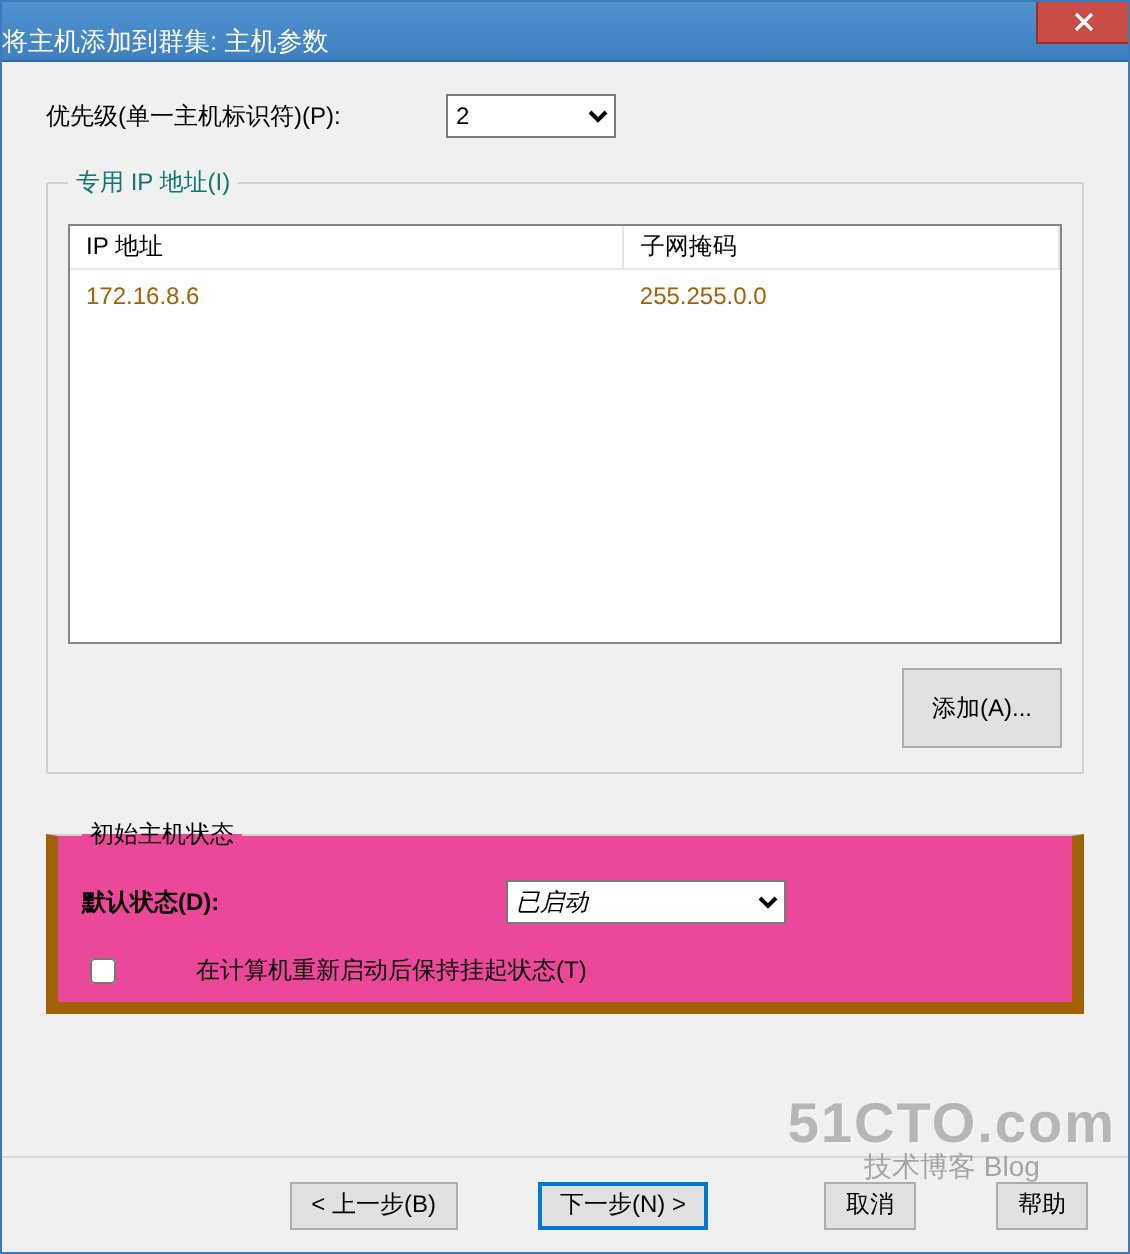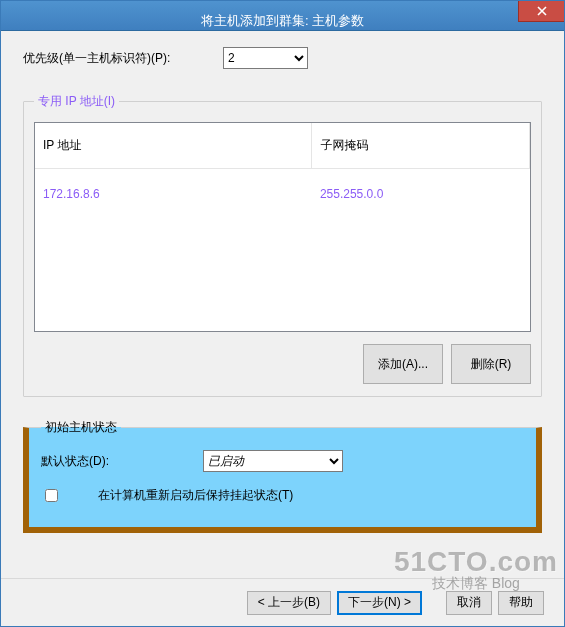--- a/index.html
+++ b/index.html
@@ -28,21 +28,20 @@
     background: linear-gradient(#4f93cf, #3f7fbf);
     color: #fff;
     display: flex;
     align-items: center;
     justify-content: center;
     position: relative;
     border-bottom: 1px solid #2c6aa0;
   }
   .titlebar-title {
     font-size: 13px;
-    text-align: center;
     flex: 1;
     margin-top: 11px;
   }
   .close-btn {
     position: absolute;
     right: 0;
     top: 0;
     width: 46px;
     height: 21px;
     background: #c94d44;
@@ -58,98 +57,98 @@
   .close-btn svg { display:block; }
   .body {
     padding: 16px 22px 16px 22px;
     background: #f0f0f0;
     height: calc(100% - 30px);
     position: relative;
   }
   .row {
     display: flex;
     align-items: center;
-    margin-bottom: 24px;
+    margin-bottom: 14px;
   }
   .row-label { width: 200px; color: #000; }
   select.priority {
     width: 85px;
     height: 22px;
     font-size: 12px;
     border: 1px solid #7a7a7a;
     background: #fff;
   }
   fieldset.ipgroup {
     border: 1px solid #d0d0d0;
     border-radius: 1px;
     padding: 12px 10px 12px 10px;
     margin: 0;
     background: #f0f0f0;
   }
   fieldset.ipgroup legend {
     padding: 0 4px;
-    color: #8b5cf6;
+    color: #0f766e;
   }
   .table-wrap {
     height: 210px;
     background: #fff;
     border: 1px solid #828790;
     overflow: hidden;
   }
   table.iptable {
     width: 100%;
     border-collapse: collapse;
     table-layout: fixed;
   }
   table.iptable thead th {
     text-align: left;
     font-weight: normal;
-    padding: 14px 8px;
+    padding: 2px 8px;
     background: #fff;
     border-right: 1px solid #e5e5e5;
     border-bottom: 1px solid #e5e5e5;
     height: 18px;
     color: #000;
   }
   table.iptable tbody td {
-    padding: 18px 8px;
+    padding: 6px 8px;
     height: 18px;
-    color: #8b5cf6;
+    color: #a16207;
   }
   .btn-row {
     display: flex;
     justify-content: flex-end;
     gap: 8px;
     margin-top: 12px;
   }
   button.std {
     min-width: 80px;
     height: 40px;
     font-family: inherit;
     font-size: 12px;
     background: #e1e1e1;
     border: 1px solid #adadad;
     padding: 0 10px;
     cursor: pointer;
   }
   fieldset.initstate {
     border: 6px solid #a16207;
     border-top: 1px solid #d0d0d0;
-    padding: 14px 12px 22px 12px;
+    padding: 14px 12px 6px 12px;
     margin: 0;
     margin-top: 22px;
-    background: #7dd3fc;
+    background: #ec4899;
   }
   fieldset.initstate legend { padding: 0 4px; }
   .state-row {
     display: flex;
     align-items: center;
     margin-bottom: 14px;
   }
-  .state-row label:first-child { width: 162px; }
+  .state-row label:first-child { width: 212px; font-weight: bold; }
   select.state {
     width: 140px;
     height: 22px;
     font-size: 12px;
     border: 1px solid #7a7a7a;
     background: #fff;
     font-style: italic;
   }
   .chk-row { display: flex; align-items: center; gap: 34px; }
   .chk-row input { margin-right: 6px; }
@@ -168,20 +167,21 @@
     background: #f0f0f0;
   }
   button.wiz {
     height: 24px;
     font-family: inherit;
     font-size: 12px;
     background: #e1e1e1;
     border: 1px solid #adadad;
     padding: 0 10px;
     cursor: pointer;
+    margin-left: 34px;
   }
   button.wiz.default {
     border: 2px solid #0078d7;
     padding: 0 9px;
   }
   .watermark {
     position: absolute;
     right: 6px;
     bottom: 36px;
     font-family: Liberation Sans, sans-serif;
@@ -241,21 +241,20 @@
           <tbody>
             <tr>
               <td>172.16.8.6</td>
               <td>255.255.0.0</td>
             </tr>
           </tbody>
         </table>
       </div>
       <div class="btn-row">
         <button class="std">添加(A)...</button>
-        <button class="std">删除(R)</button>
       </div>
     </fieldset>
 
     <fieldset class="initstate">
       <legend>初始主机状态</legend>
       <div class="state-row">
         <label>默认状态(D):</label>
         <select class="state">
           <option>已启动</option>
         </select>

